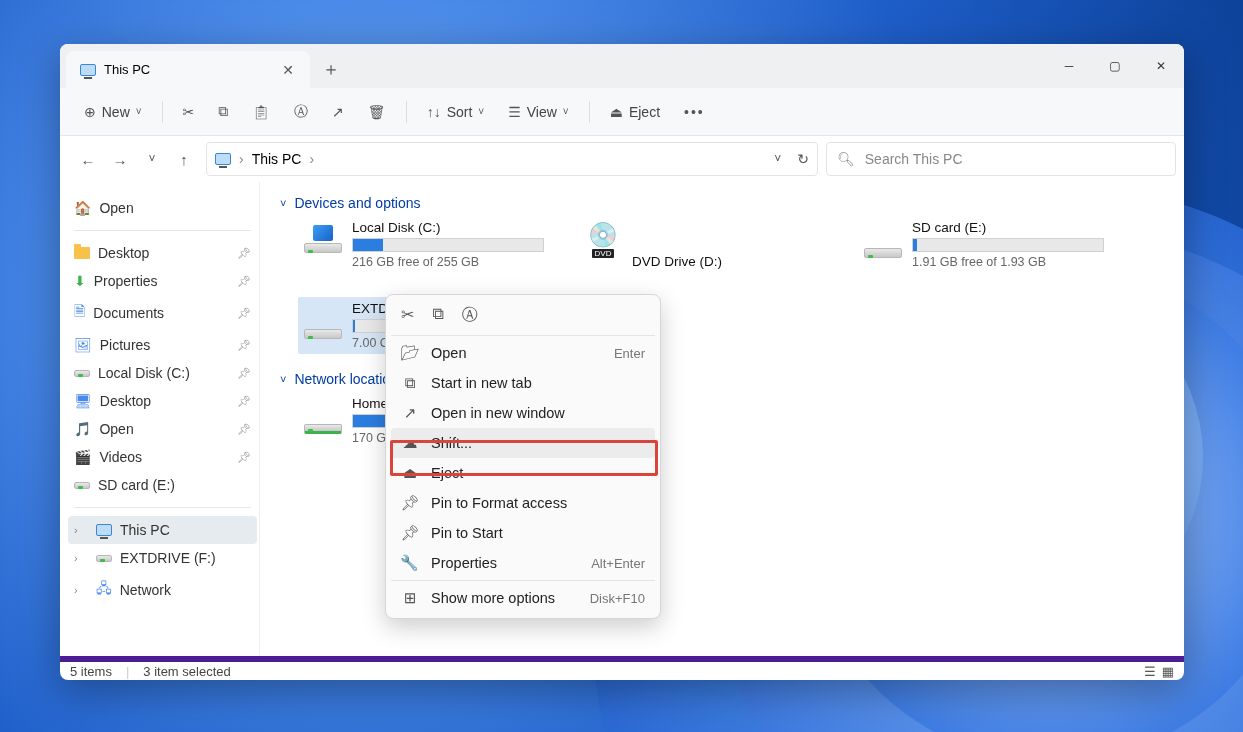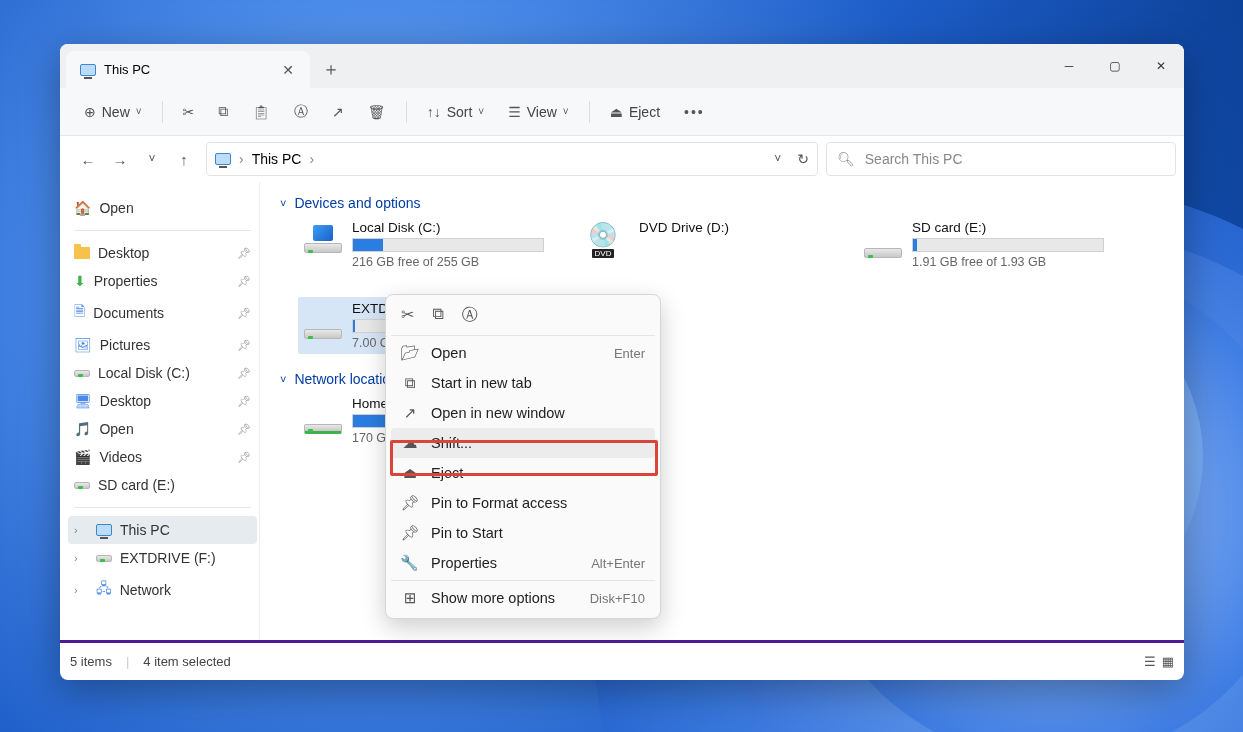--- a/index.html
+++ b/index.html
@@ -63,21 +63,21 @@
 .ctx-iconrow { display:flex; gap:18px; padding:5px 8px 7px 10px; }
 .ctx-iconrow span{color:#555;font-size:16px;}
 .ctx-sep { height:1px; background:#e4e4e4; margin:2px 0; }
 .ctx-item { display:flex; align-items:center; gap:12px; padding:6px 10px; border-radius:4px; color:#222; }
 .ctx-item .ic { width:18px; display:flex; justify-content:center; color:#555; font-size:15px; }
 .ctx-item .hint { margin-left:auto; color:#777; font-size:13px; }
 .highlight-box { position:absolute; left:390px; top:440px; width:268px; height:36px; border:3px solid #d9453a; border-radius:2px; z-index:30; pointer-events:none; }
 .ctx-item.hl { background:#ececec; }
 
 
-.status { height:40px; border-top:3px solid #4c1d95; display:flex; align-items:center; font-size:13px; color:#444; padding:0 10px; gap:14px; }
+.status { height:24px; border-top:6px solid #4c1d95; display:flex; align-items:center; font-size:13px; color:#444; padding:0 10px; gap:14px; }
 .status .views { margin-left:auto; display:flex; gap:6px; color:#555; }
 .pc-icon{width:16px;height:12px;border:1.5px solid #3a87d6;border-radius:2px;background:#bcdcf7;position:relative;}
 .pc-icon::after{content:"";position:absolute;bottom:-4px;left:3px;width:8px;height:2px;background:#555;}
 .folder-icon{width:16px;height:12px;background:#f8c24a;border-radius:1px;position:relative;}
 .folder-icon::before{content:"";position:absolute;top:-3px;left:0;width:7px;height:3px;background:#f8c24a;border-radius:1px 1px 0 0;}
 .hd-icon{display:inline-block;width:38px;height:10px;background:linear-gradient(#e9e9e9,#c8c8c8);border-radius:2px;border:1px solid #b7b7b7;position:relative;}
 .hd-icon::after{content:"";position:absolute;bottom:-1px;left:3px;width:5px;height:3px;background:#38c04a;border-radius:1px;}
 </style>
 </head>
 <body>
@@ -246,21 +246,21 @@
               <span class="dfree">216 GB free of 255 GB</span>
             </div>
         </div>
         <div class="drive">
           <div class="dicon">
               <span style="display:flex;flex-direction:column;align-items:center;">
                 <span style="font-size:24px;">💿</span>
                 <span style="background:#222;color:#fff;font-size:8px;padding:0 3px;border-radius:1px;">DVD</span>
               </span>
             </div>
-          <div class="dinfo" style="justify-content:flex-start;margin-left:7px;">
+          <div class="dinfo" style="justify-content:flex-end;">
               <span class="dname">DVD Drive (D:)</span>
             </div>
         </div>
         <div class="drive">
           <div class="dicon" style="align-items:flex-end;">
               <span class="hd-icon"></span>
             </div>
           <div class="dinfo">
               <span class="dname">SD card (E:)</span>
               <div class="dbar">
@@ -299,21 +299,21 @@
               <span class="dfree">170 GB free of 460 GB</span>
             </div>
         </div>
       </div>
     </div>
   </div>
 
   <div class="status">
     <span>5 items</span>
     <span style="color:#ccc;">|</span>
-    <span>4 item selected</span>
+    <span>3 item selected</span>
     <div class="views">
       <span>☰</span>
       <span>▦</span>
     </div>
   </div>
 
 </div>
 
 <div class="ctx">
   <div class="ctx-iconrow">

